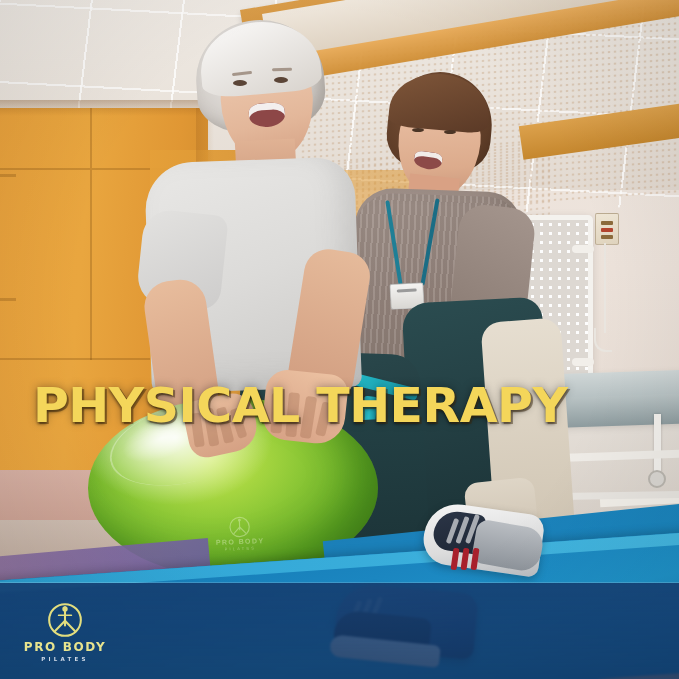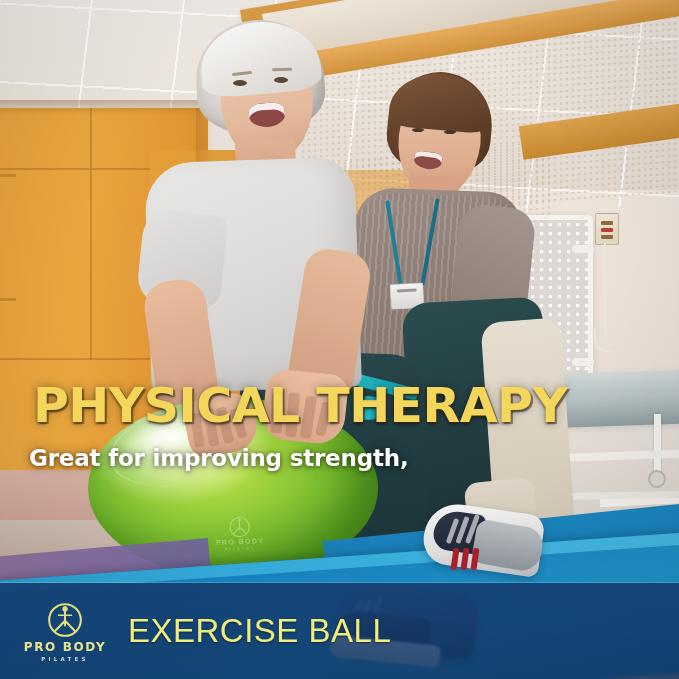--- a/index.html
+++ b/index.html
@@ -611,35 +611,33 @@
     <div class="finger" style="left:8px;top:24px;width:11px;height:40px;transform:rotate(-4deg);"></div>
     <div class="finger" style="left:24px;top:22px;width:11px;height:44px;transform:rotate(-1deg);"></div>
     <div class="finger" style="left:40px;top:24px;width:11px;height:42px;transform:rotate(3deg);"></div>
     <div class="finger" style="left:56px;top:28px;width:10px;height:34px;transform:rotate(7deg);"></div>
   </div>
 
   <div class="layer vignette"></div>
 
   <div class="headline">PHYSICAL THERAPY</div>
   <div class="subhead">
-    <div>Great for improving strength,</div>
   </div>
 
   <div class="bottombar-top"></div>
   <div class="bottombar">
     <div class="bb-inner">
       <div class="brand">
         <svg class="brand-mark" viewBox="0 0 48 48">
           <circle cx="24" cy="24" r="20" fill="none" stroke="#E3DE7E" stroke-width="2.6"></circle>
           <path d="M24 8 L24 31" stroke="#E3DE7E" stroke-width="2.6" stroke-linecap="round"></path>
           <path d="M24 25 L11.5 38" stroke="#E3DE7E" stroke-width="2.6" stroke-linecap="round"></path>
           <path d="M24 25 L36.5 38" stroke="#E3DE7E" stroke-width="2.6" stroke-linecap="round"></path>
           <path d="M16 18 L32 18" stroke="#E3DE7E" stroke-width="2.2" stroke-linecap="round"></path>
           <circle cx="24" cy="10" r="3.4" fill="#E3DE7E"></circle>
         </svg>
         <div class="brand-name">PRO BODY</div>
         <div class="brand-sub">PILATES</div>
       </div>
-      <div class="product">EXERCISE BALL</div>
     </div>
   </div>
 
 </div>
 
 </body></html>

